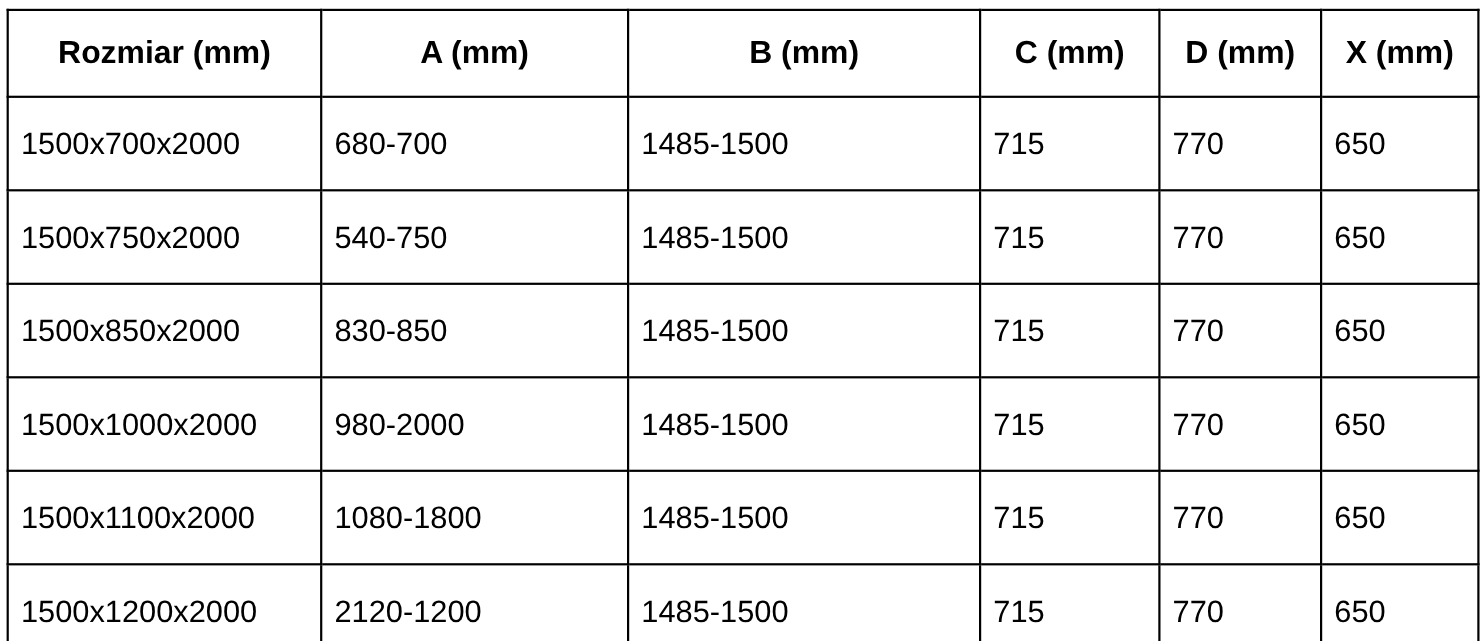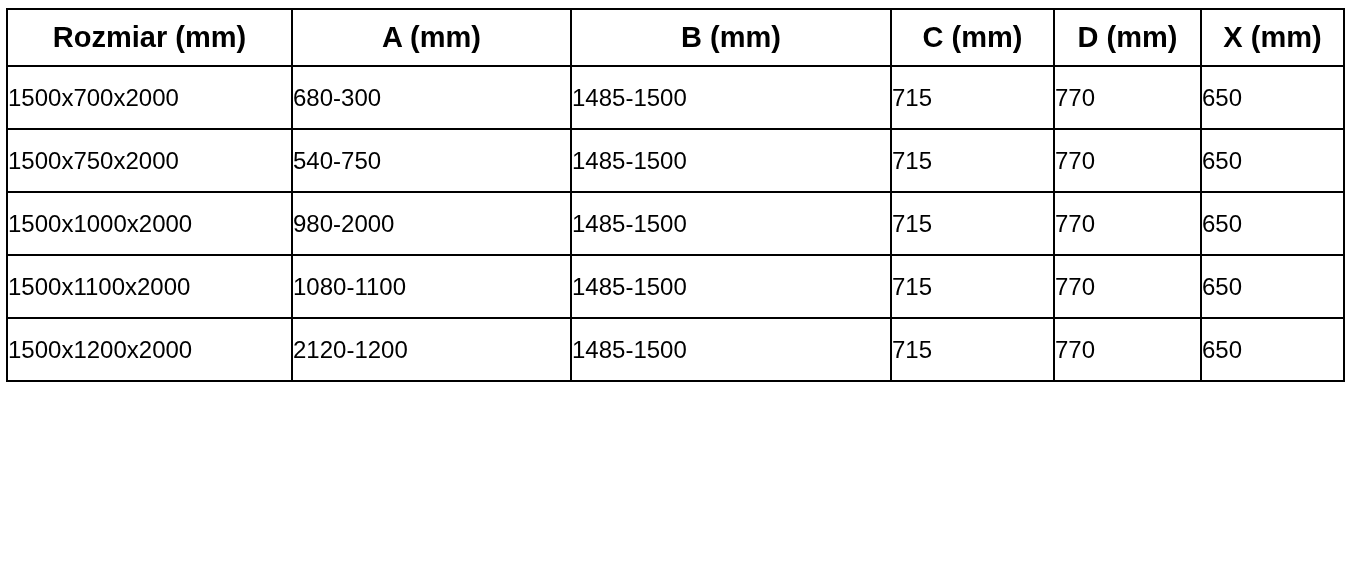--- a/index.html
+++ b/index.html
@@ -25,32 +25,32 @@
   table.spec-table col.c0 { width: 285px; }
   table.spec-table col.c1 { width: 279px; }
   table.spec-table col.c2 { width: 320px; }
   table.spec-table col.c3 { width: 163px; }
   table.spec-table col.c4 { width: 147px; }
   table.spec-table col.c5 { width: 143px; }
   table.spec-table th,
   table.spec-table td {
     border: 2.5px solid #000000;
     vertical-align: middle;
-    padding: 0;
+    padding: 11px;
     overflow: hidden;
     white-space: nowrap;
   }
   table.spec-table th {
     height: 55px;
     font-size: 29px;
     font-weight: 700;
   }
   table.spec-table td {
     height: 61px;
-    font-size: 24px;
+    font-size: 28px;
     font-weight: 400;
   }
 </style>
 </head>
 <body>
 
 <div class="table-wrap">
   <table class="spec-table">
     <colgroup>
       <col class="c0">
@@ -66,45 +66,53 @@
           <th>A (mm)</th>
           <th>B (mm)</th>
           <th>C (mm)</th>
           <th>D (mm)</th>
           <th>X (mm)</th>
         </tr>
     </thead>
     <tbody>
         <tr>
           <td>1500x700x2000</td>
-          <td>680-300</td>
+          <td>680-700</td>
           <td>1485-1500</td>
           <td>715</td>
           <td>770</td>
           <td>650</td>
         </tr>
         <tr>
           <td>1500x750x2000</td>
           <td>540-750</td>
+          <td>1485-1500</td>
+          <td>715</td>
+          <td>770</td>
+          <td>650</td>
+        </tr>
+        <tr>
+          <td>1500x850x2000</td>
+          <td>830-850</td>
           <td>1485-1500</td>
           <td>715</td>
           <td>770</td>
           <td>650</td>
         </tr>
         <tr>
           <td>1500x1000x2000</td>
           <td>980-2000</td>
           <td>1485-1500</td>
           <td>715</td>
           <td>770</td>
           <td>650</td>
         </tr>
         <tr>
           <td>1500x1100x2000</td>
-          <td>1080-1100</td>
+          <td>1080-1800</td>
           <td>1485-1500</td>
           <td>715</td>
           <td>770</td>
           <td>650</td>
         </tr>
         <tr>
           <td>1500x1200x2000</td>
           <td>2120-1200</td>
           <td>1485-1500</td>
           <td>715</td>

